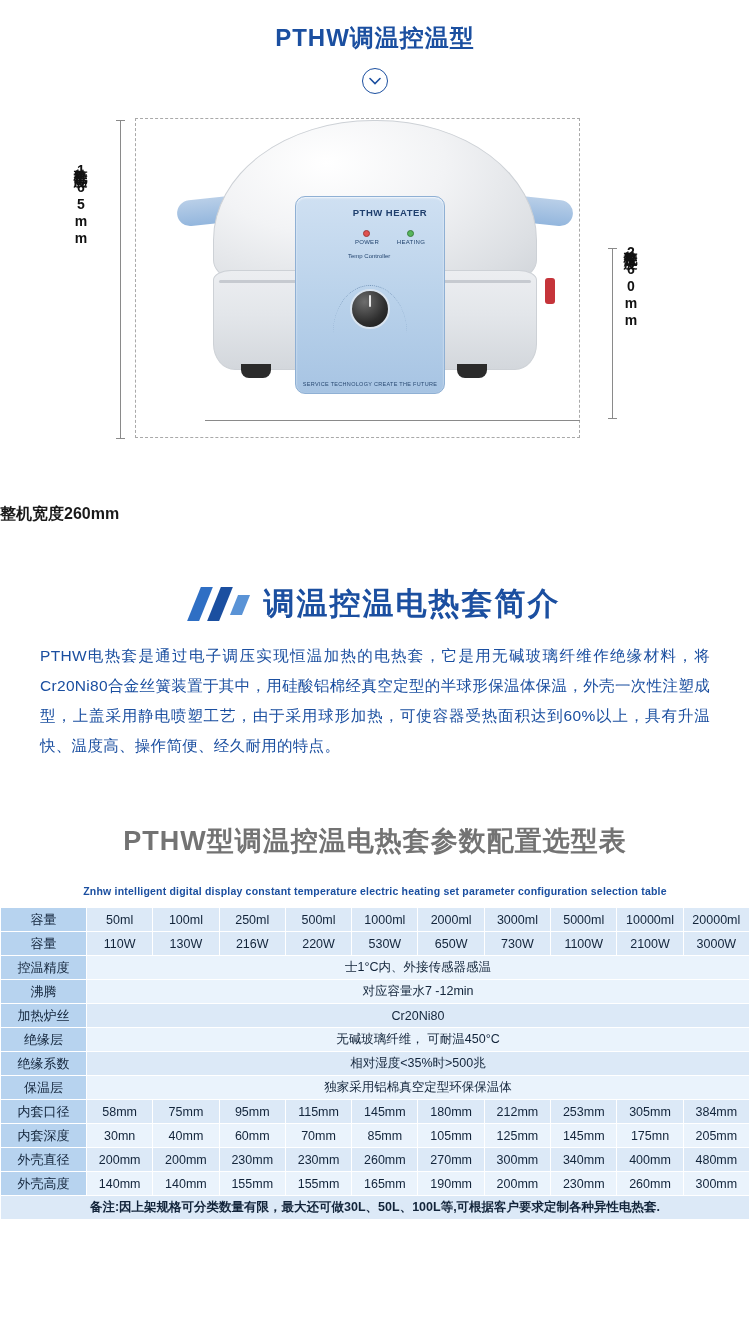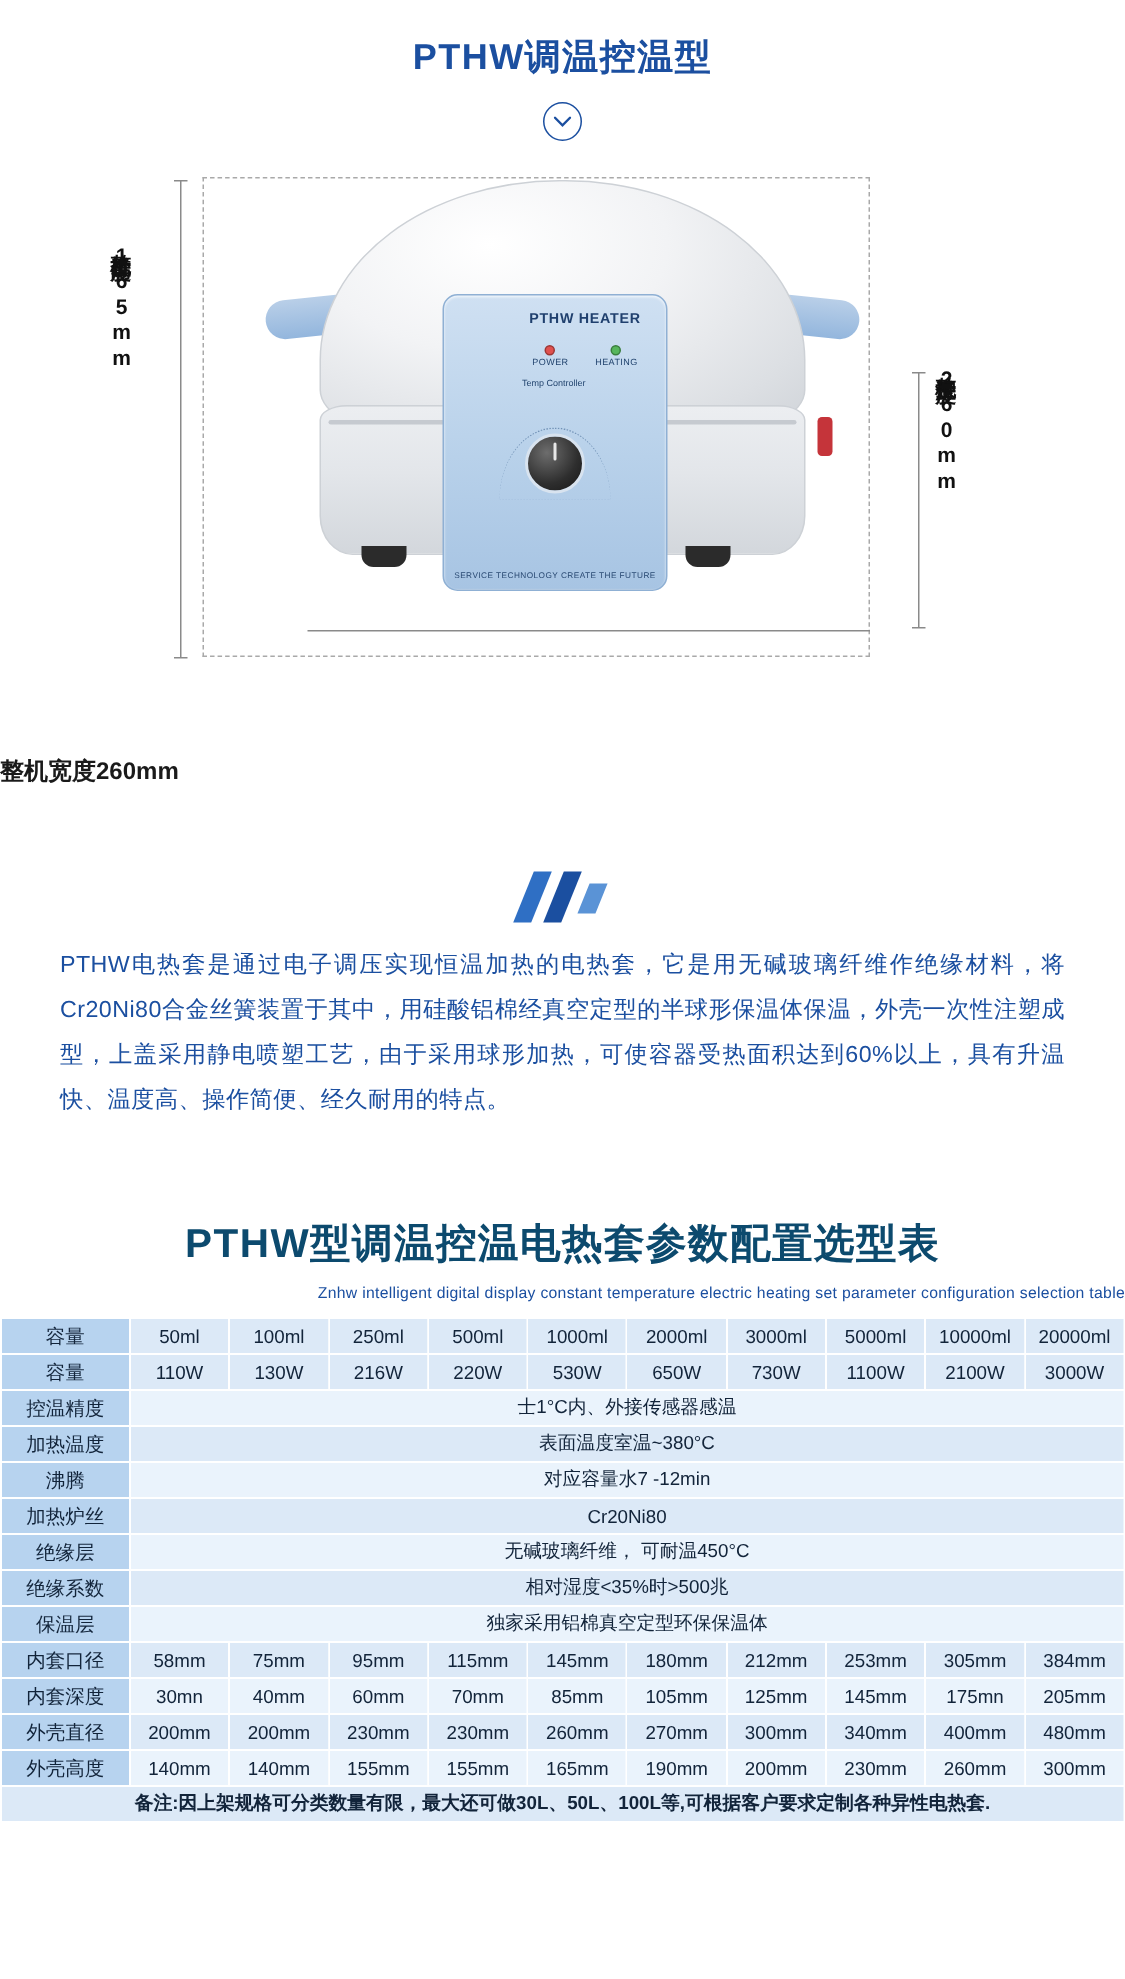--- a/index.html
+++ b/index.html
@@ -243,29 +243,29 @@
     text-align: justify;
     letter-spacing: .3px;
   }
 
   
   .spec-wrap { margin-top: 62px; }
   .spec-title {
     text-align: center;
     font-size: 27px;
     font-weight: bold;
-    color: #0c4a6e;
+    color: #737373;
     letter-spacing: 1px;
   }
   .spec-sub {
-    text-align: right;
+    text-align: center;
     font-size: 10.5px;
-    font-weight: normal;
+    font-weight: bold;
     color: #1b4fa0;
-    margin-top: 9px;
+    margin-top: 26px;
     letter-spacing: .2px;
   }
   table.spec {
     width: 750px;
     border-collapse: collapse;
     margin-top: 10px;
     table-layout: fixed;
   }
   table.spec td {
     border: 1px solid #ffffff;
@@ -356,20 +356,21 @@
 
 <div class="width-label">整机宽度260mm</div>
 
 <div class="intro-wrap">
   <div class="intro-head">
     <span class="slash-mark">
         <i></i>
         <i></i>
         <i></i>
       </span>
+    <span class="intro-title">调温控温电热套简介</span>
   </div>
   <div class="intro-body">PTHW电热套是通过电子调压实现恒温加热的电热套，它是用无碱玻璃纤维作绝缘材料，将Cr20Ni80合金丝簧装置于其中，用硅酸铝棉经真空定型的半球形保温体保温，外壳一次性注塑成型，上盖采用静电喷塑工艺，由于采用球形加热，可使容器受热面积达到60%以上，具有升温快、温度高、操作简便、经久耐用的特点。</div>
 </div>
 
 <div class="spec-wrap">
   <div class="spec-title">PTHW型调温控温电热套参数配置选型表</div>
   <div class="spec-sub">Znhw intelligent digital display constant temperature electric heating set parameter configuration selection table</div>
 
   <table class="spec">
     <tbody id="spec-body">
@@ -397,24 +398,20 @@
           <td>730W</td>
           <td>1100W</td>
           <td>2100W</td>
           <td>3000W</td>
         </tr>
         <tr>
           <td class="rowhead">控温精度</td>
           <td colspan="10" class="alt">士1°C内、外接传感器感温</td>
         </tr>
         <tr>
-          <td class="rowhead">加热温度</td>
-          <td colspan="10">表面温度室温~380°C</td>
-        </tr>
-        <tr>
           <td class="rowhead">沸腾</td>
           <td colspan="10" class="alt">对应容量水7 -12min</td>
         </tr>
         <tr>
           <td class="rowhead">加热炉丝</td>
           <td colspan="10">Cr20Ni80</td>
         </tr>
         <tr>
           <td class="rowhead">绝缘层</td>
           <td colspan="10" class="alt">无碱玻璃纤维，   可耐温450°C</td>

